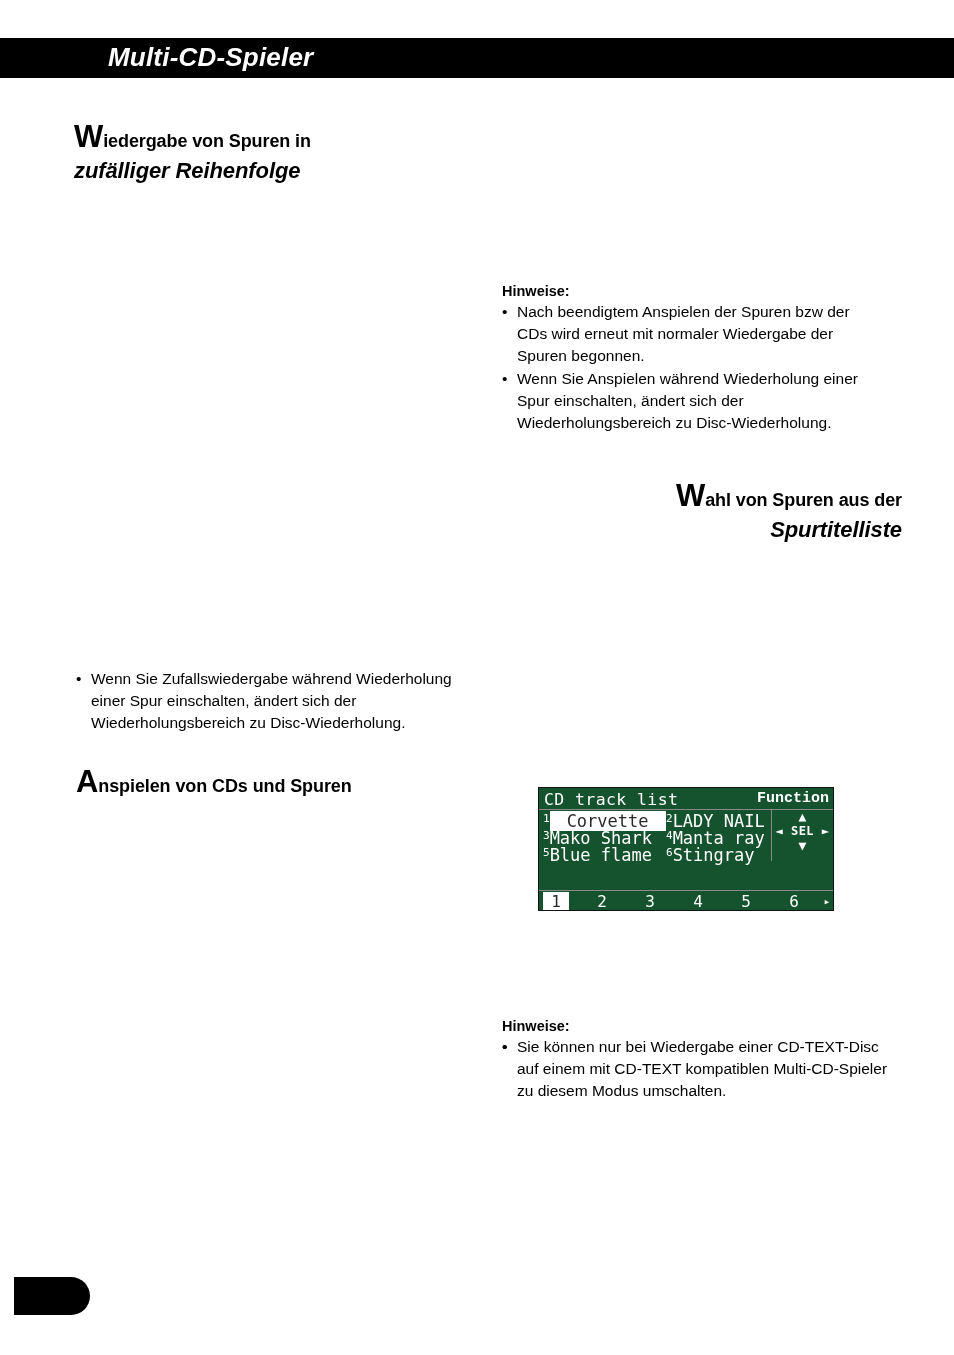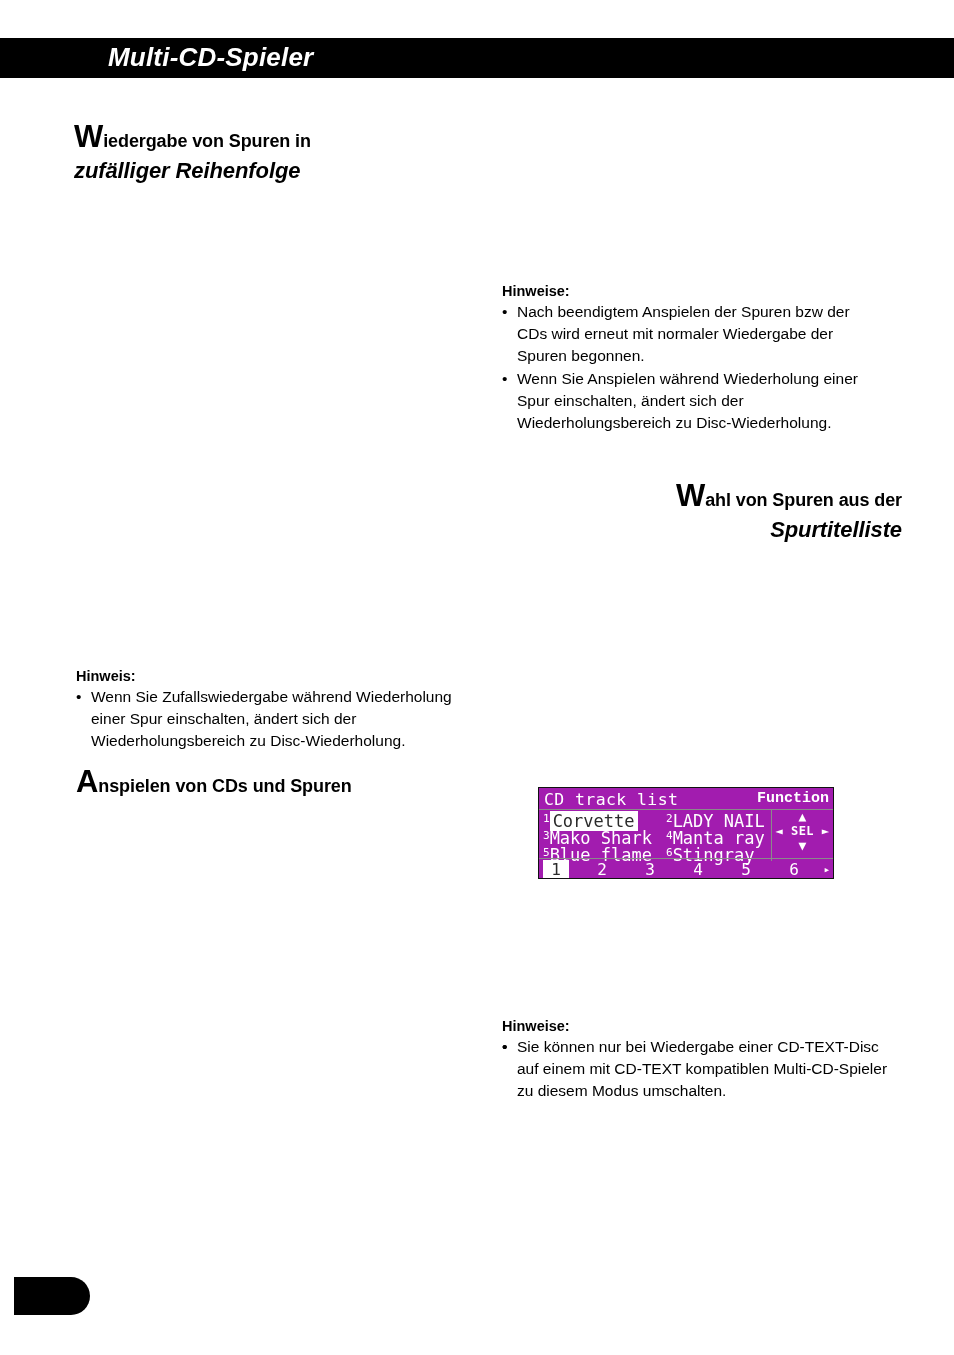--- a/index.html
+++ b/index.html
@@ -85,22 +85,22 @@
   .notes-block {
     position: absolute;
   }
 
   
   .lcd {
     position: absolute;
     left: 538px;
     top: 787px;
     width: 296px;
-    height: 92px;
-    background: #a21caf;
+    height: 124px;
+    background: #14532d;
     border: 1px solid #111111;
     box-sizing: border-box;
     font-family: "DejaVu Sans Mono", monospace;
     overflow: hidden;
   }
   .lcd-row {
     position: absolute;
     color: #ffffff;
     font-size: 17px;
     letter-spacing: 0.4px;
@@ -161,21 +161,21 @@
     font-size: 17px;
     white-space: nowrap;
   }
   .lcd-track .num {
     font-size: 11px;
     vertical-align: 5px;
   }
   .lcd-hl {
     background: #ffffff;
     color: #2b2b2b;
-    padding: 0 3px;
+    padding: 0 17px;
   }
   .lcd-bottom {
     position: absolute;
     left: 0;
     bottom: 0;
     width: 100%;
     height: 20px;
     border-top: 1px solid #8a8a8a;
     box-sizing: border-box;
   }
@@ -240,21 +240,20 @@
       <li><span class="bullet">•</span><span>Wenn Sie Anspielen während Wiederholung einer Spur einschalten, ändert sich der Wiederholungsbereich zu Disc-Wiederholung.</span></li>
     </ul>
   </div>
 
   <div class="h1" style="left:502px; top:476px; width:400px;text-align:right;">
     <span class="cap">W</span><span class="rest">ahl von Spuren aus der</span>
     <span class="line2">Spurtitelliste</span>
   </div>
 
   <div class="notes-block" style="left:76px; top:668px; width:400px;">
-    <div class="note-title">Hinweis:</div>
     <ul class="note-list">
       <li><span class="bullet">•</span><span>Wenn Sie Zufallswiedergabe während Wiederholung einer Spur einschalten, ändert sich der Wiederholungsbereich zu Disc-Wiederholung.</span></li>
     </ul>
   </div>
 
   <div class="h1" style="left:76px; top:762px; width:420px;">
     <span class="cap">A</span><span class="rest">nspielen von CDs und Spuren</span>
   </div>
 
   <div class="lcd">

